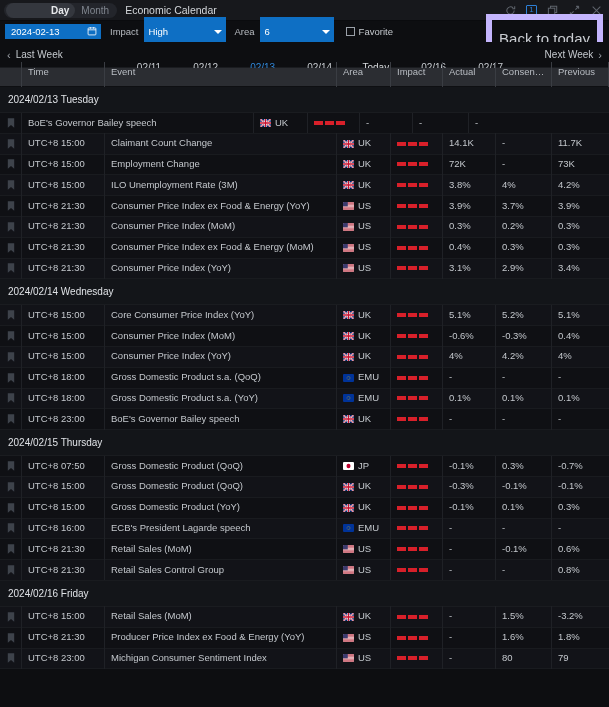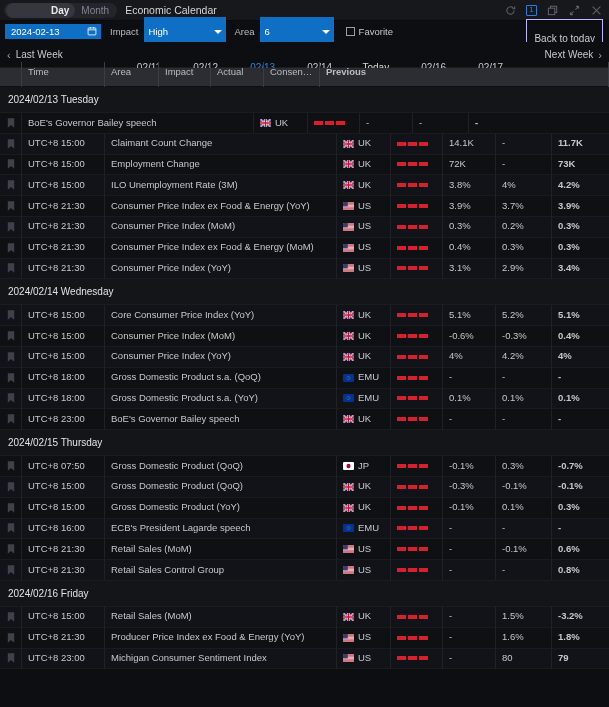--- a/index.html
+++ b/index.html
@@ -68,22 +68,22 @@
   }
   .selbox.impact { width: 82px; }
   .selbox.area { width: 74px; }
   .caret { width: 0; height: 0; border-left: 4px solid transparent;
            border-right: 4px solid transparent; border-top: 4px solid #fff; }
   .fav { display: flex; align-items: center; gap: 4px; margin-left: 12px; cursor: pointer; }
   .chk { width: 9px; height: 9px; border: 1px solid #9aa0a8; background: transparent; }
   .fav span { font-size: 9.5px; color: #c5c9ce; }
   .fb-spacer { flex: 1 1 auto; }
   .btn-today {
-    border: 1px solid #c4b5fd; background: transparent; color: #c9ccd1;
-    font-size: 10px; height: 15px; padding: 12px 7px; line-height: 13px;
+    border: 6px solid #c4b5fd; background: transparent; color: #c9ccd1;
+    font-size: 15px; height: 15px; padding: 12px 7px; line-height: 13px;
     cursor: pointer; font-family: inherit;
   }
 
   
   .weeknav {
     height: 26px; flex: 0 0 26px;
     background: #0d0e11;
     display: flex; align-items: center;
     padding: 0 7px 0 7px;
     border-bottom: 1px solid #1a1c20;
@@ -108,21 +108,21 @@
   .tbody { flex: 1 1 auto; overflow: hidden; background: #0d0e11; }
 
   .cell { padding: 0 6px; overflow: hidden; white-space: nowrap; text-overflow: ellipsis; }
   .c-mark { flex: 0 0 22px; padding: 0; display: flex; align-items: center; justify-content: center; }
   .c-time { flex: 0 0 83px; }
   .c-event { flex: 0 0 232px; }
   .c-area { flex: 0 0 54px; }
   .c-impact { flex: 0 0 52px; }
   .c-actual { flex: 0 0 53px; }
   .c-cons { flex: 0 0 56px; }
-  .c-prev { flex: 1 1 auto; font-weight: bold; }
+  .c-prev { flex: 1 1 auto; }
 
   .grouprow {
     height: 26px; display: flex; align-items: center;
     background: #131519; color: #dfe2e6; font-size: 10px;
     padding-left: 8px; border-bottom: 1px solid #1a1c20;
   }
   .datarow {
     height: 20.8px; display: flex; align-items: center;
     font-size: 9.5px; color: #c4c8cd;
     border-bottom: 1px solid #191b1f;
@@ -227,20 +227,21 @@
     </div>
   <div class="wk-edge">
     <span>Next Week</span>
     <span class="arrow">›</span>
   </div>
 </div>
 
 <div class="thead">
   <div class="cell c-mark"></div>
   <div class="cell c-time">Time</div>
+  <div class="cell c-event">Event</div>
   <div class="cell c-area">Area</div>
   <div class="cell c-impact">Impact</div>
   <div class="cell c-actual">Actual</div>
   <div class="cell c-cons">Consensus</div>
   <div class="cell c-prev">Previous</div>
 </div>
 
 <div class="tbody">
     <div class="grouprow">
       <span>2024/02/13 Tuesday</span>

